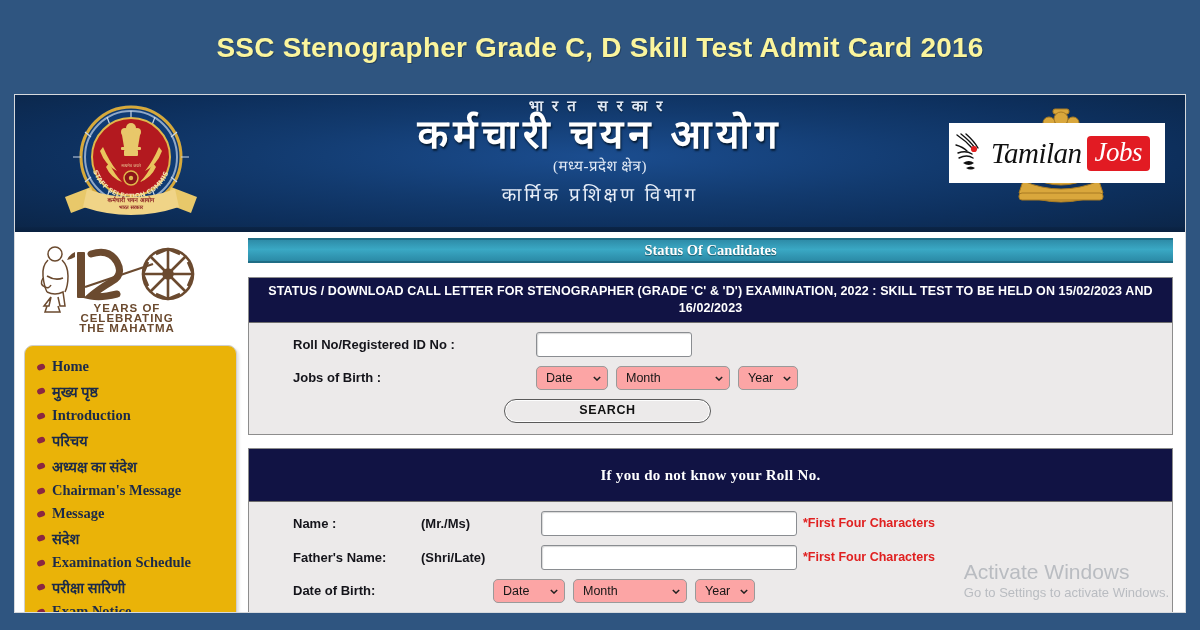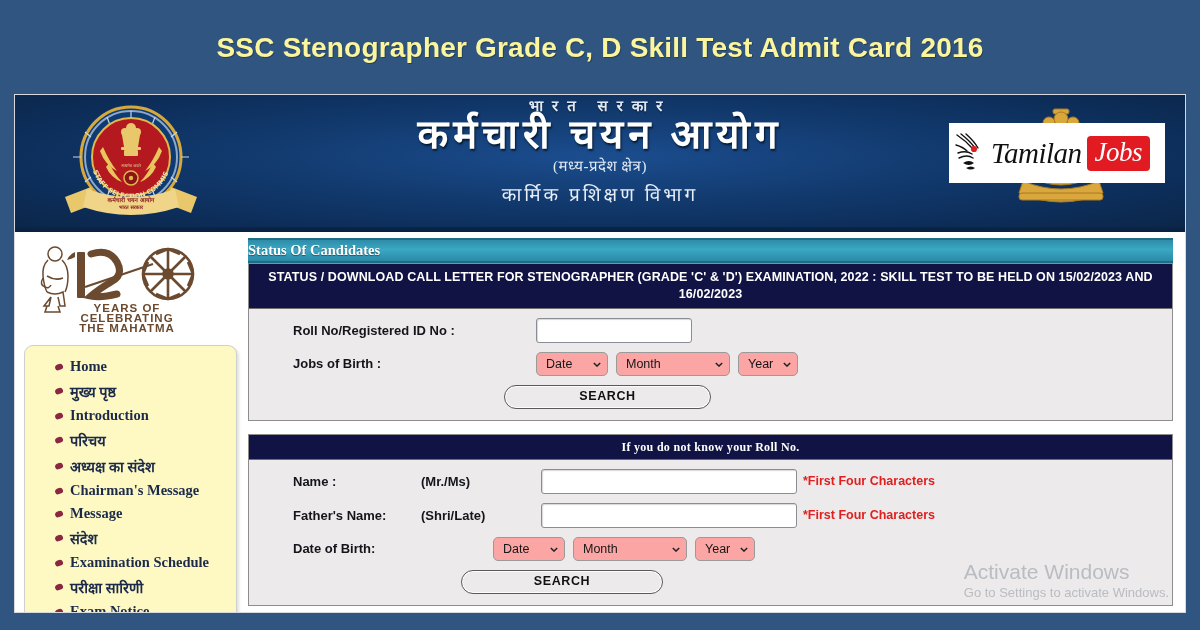--- a/index.html
+++ b/index.html
@@ -82,60 +82,61 @@
   }
 
   
   .body-row{display:flex;height:380px;background:#ffffff;}
 
   .sidebar{
     width:225px;flex:0 0 225px;padding:6px 0 0 6px;box-sizing:border-box;
   }
   .gandhi{width:205px;height:92px;margin:2px 0 0 4px;}
   .menu-card{
-    margin:9px 3px 0 3px;background:#fef9c3;
+    margin:9px 3px 0 3px;background:#eab308;
     border:1px solid #cfcfcf;border-radius:9px 9px 0 0;
     box-shadow:2px 2px 3px rgba(0,0,0,.12);
-    padding:9px 0 0 18px;
+    padding:9px 0 0 0;
   }
   .menu-item{
     display:flex;align-items:center;gap:7px;
     padding:3px 8px 3px 12px;
     font-family:"Liberation Serif",serif;
     font-size:14.5px;color:#1b2a4a;font-weight:bold;
     white-space:nowrap;
   }
   .bullet{
     width:8px;height:6px;flex:0 0 8px;border-radius:50% 50% 40% 40%;
     background:#8b2742;transform:rotate(-18deg);
   }
 
   .content{flex:1;padding:6px 12px 0 8px;box-sizing:border-box;}
 
   .status-bar{
-    height:21px;line-height:21px;text-align:left;
+    height:21px;line-height:21px;text-align:center;
     background:linear-gradient(#2e8ca8,#3aa8c4 45%,#2b8aa6);
     border-top:2px solid #1f6d85;border-bottom:2px solid #1f6d85;
     color:#ffffff;font-family:"Liberation Serif",serif;
     font-weight:bold;font-size:14.5px;
     text-shadow:0 1px 1px rgba(0,0,0,.45);
+    margin-bottom:14px;
   }
 
   .form-box{
     border:1px solid #8d8d8d;background:#eceaea;margin-bottom:13px;
   }
   .form-head{
     background:#111344;color:#ffffff;text-align:center;
     font-family:"Liberation Sans",sans-serif;font-weight:bold;
     font-size:12.5px;line-height:1.34;padding:5px 10px;
     letter-spacing:.1px;
     border-bottom:1px solid #6f6f6f;
   }
   .form-head.center-big{
-    font-family:"Liberation Serif",serif;font-size:12px;padding:4px 10px;
+    font-family:"Liberation Serif",serif;font-size:15px;padding:16px 10px;
     letter-spacing:.3px;
   }
   .form-body{padding:9px 12px 11px 12px;}
   .frow{display:flex;align-items:center;margin-bottom:9px;}
   .flabel{
     font-family:"Liberation Sans",sans-serif;font-weight:bold;
     font-size:13px;color:#14141a;padding-left:32px;
   }
   .w1{width:243px;flex:0 0 243px;}
   .w2{width:128px;flex:0 0 128px;}

